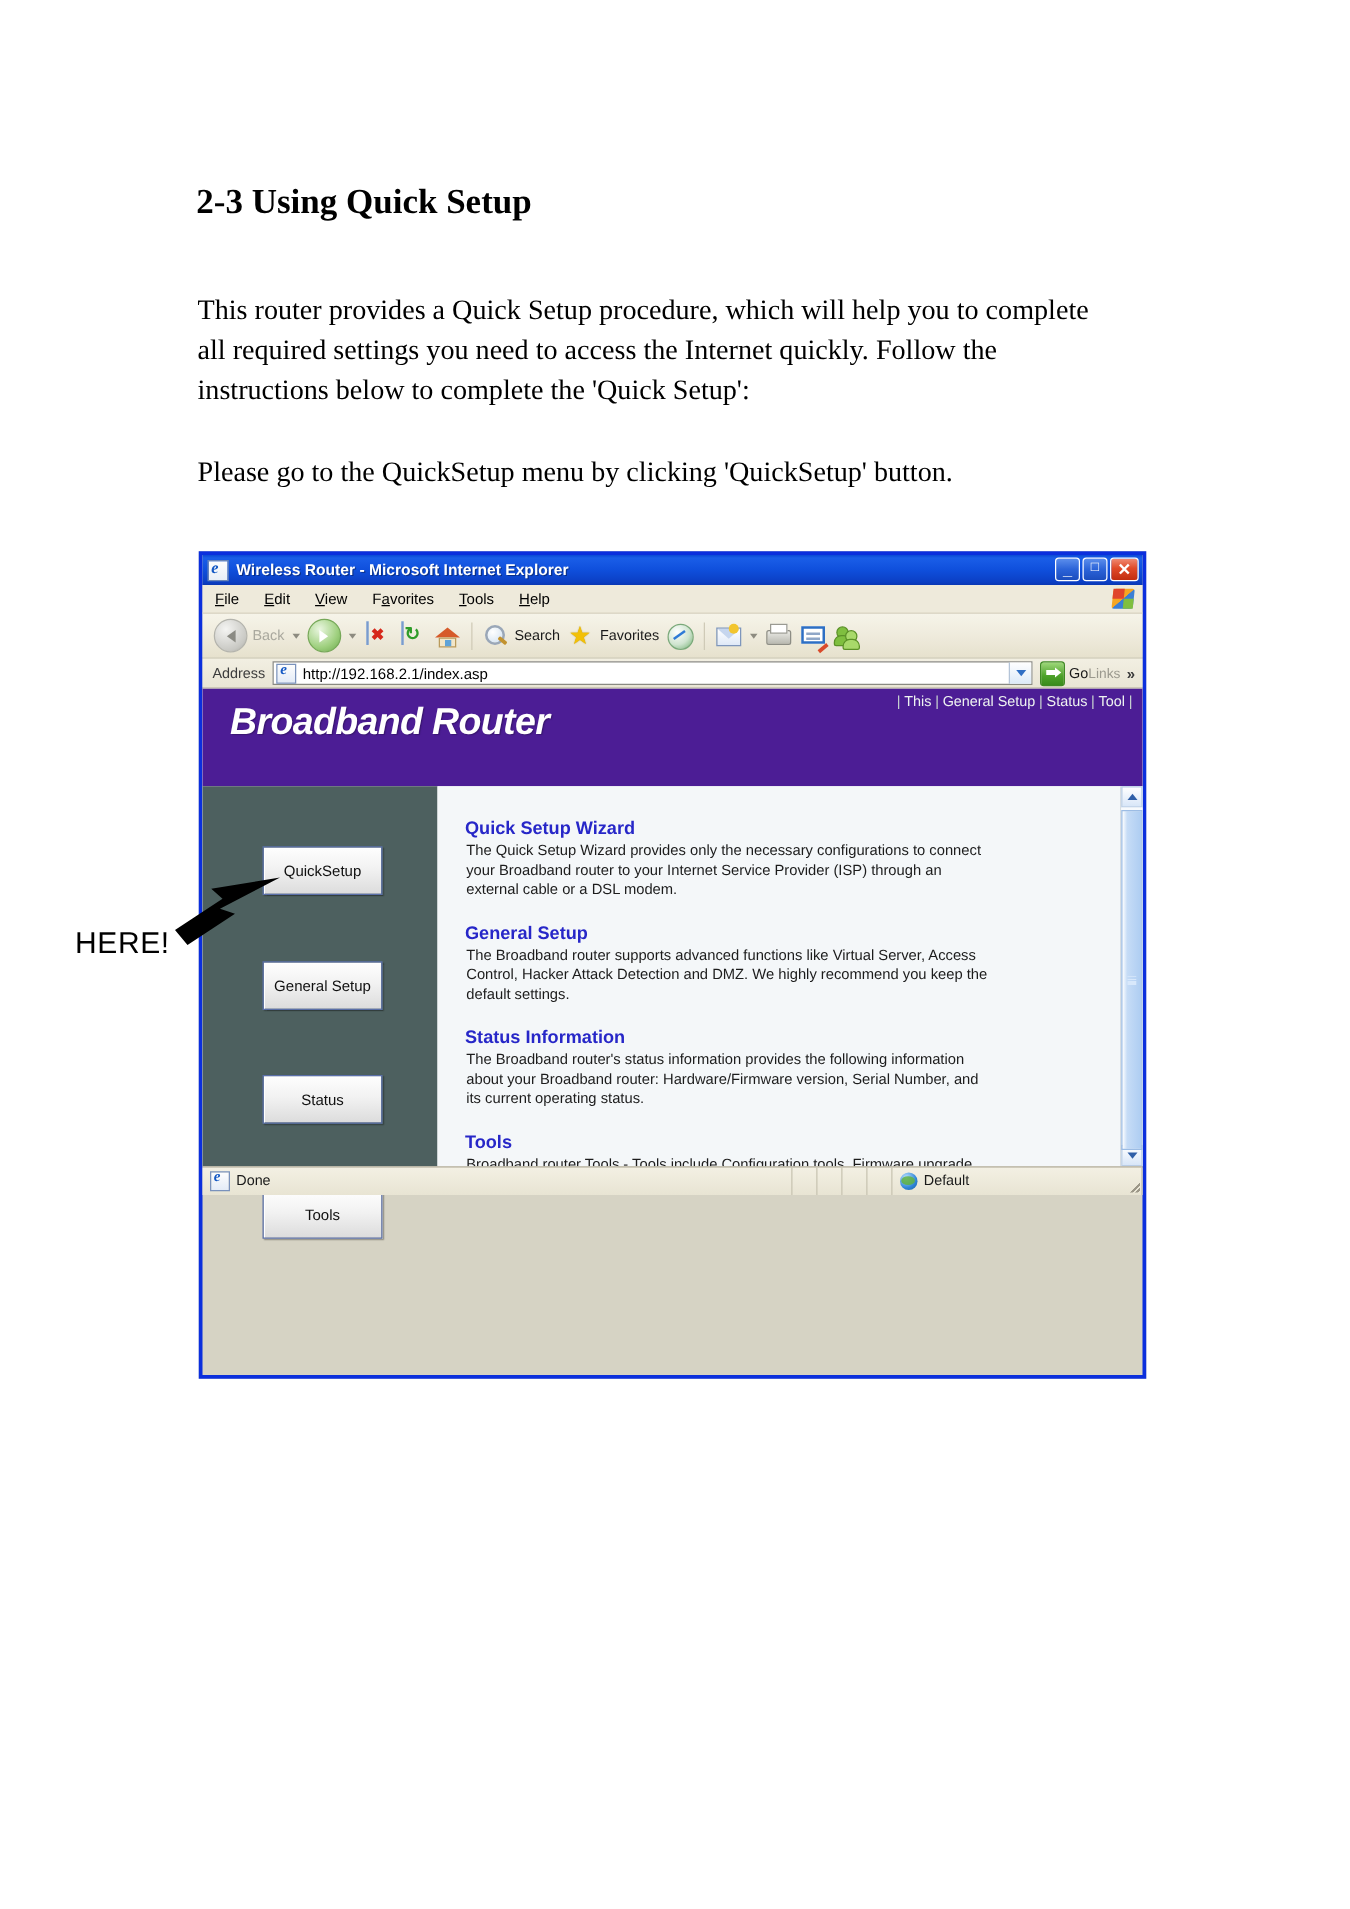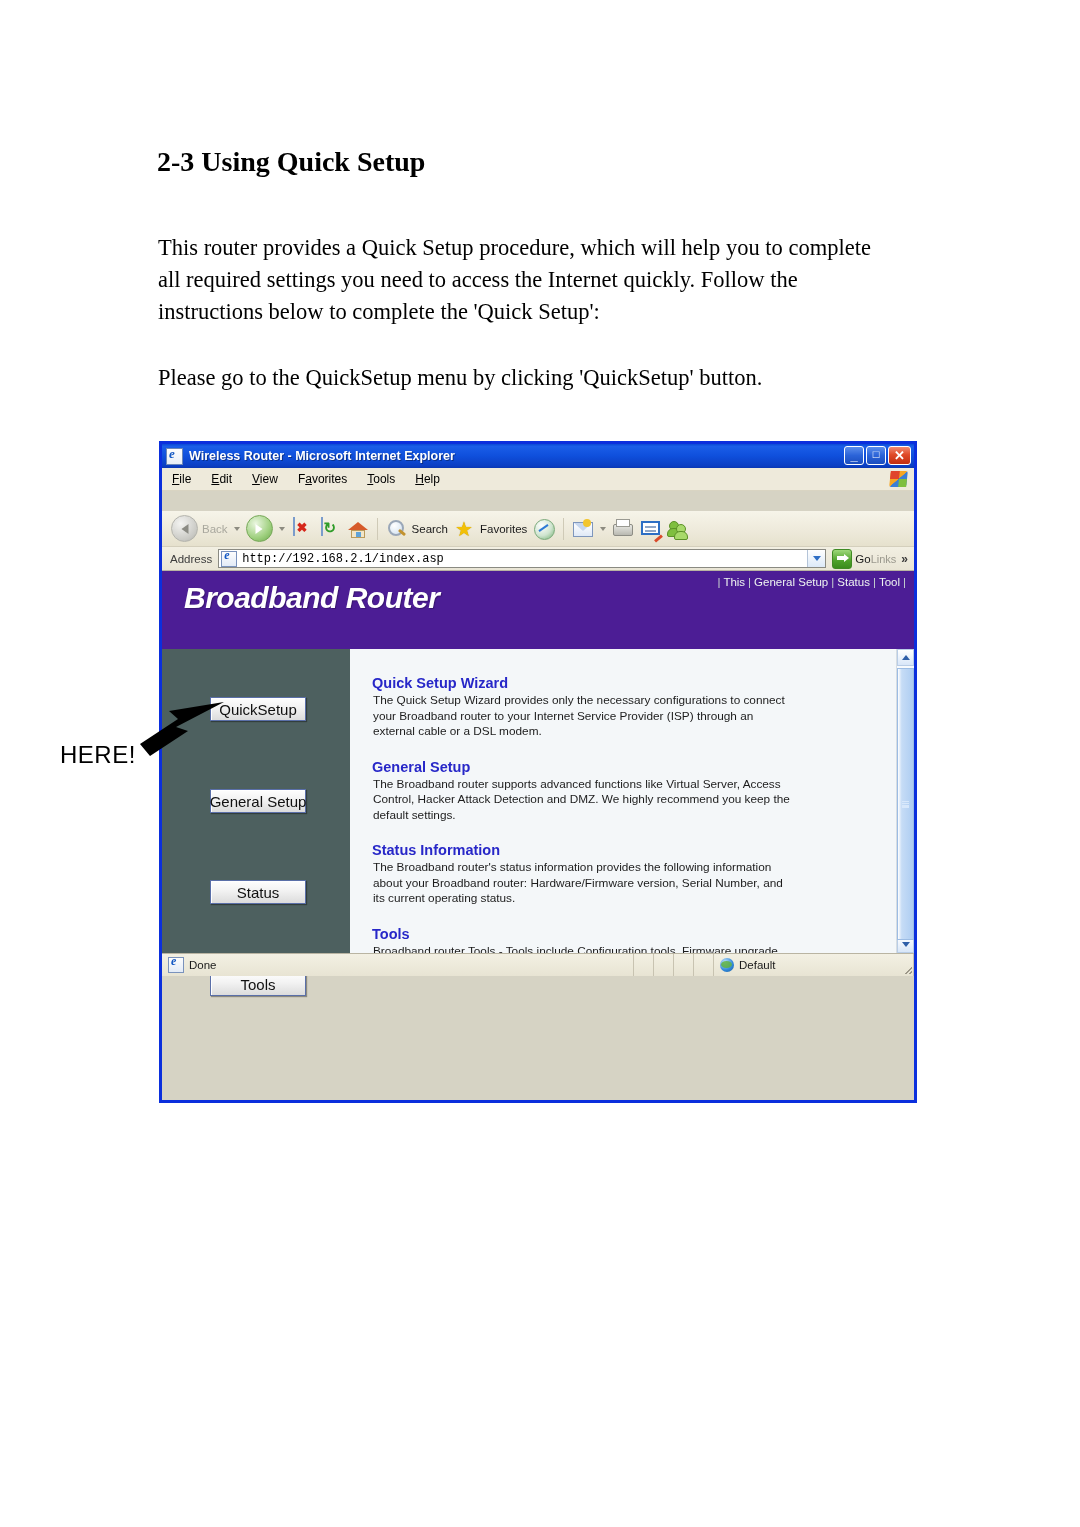--- a/index.html
+++ b/index.html
@@ -149,21 +149,20 @@
 
   
   .toolbar {
     height: 36px;
     background: linear-gradient(to bottom, #f6f4e9 0%, #eeeadb 55%, #e6e1cd 100%);
     border-bottom: 1px solid #d4cfbc;
     display: flex;
     align-items: center;
     padding-left: 6px;
     box-sizing: border-box;
-    margin-top: 20px;
   }
   .tb-btn {
     display: flex;
     align-items: center;
     height: 30px;
     padding: 0 3px;
     gap: 4px;
   }
   .tb-label { font-size: 11.5px; color: #1a1a1a; white-space: nowrap; }
   .tb-label.dim { color: #a9a89e; }
@@ -383,21 +382,21 @@
     content:"e";
     position:absolute; left:2px; top:-4px;
     font-family:"Liberation Serif", serif;
     font-style: italic; font-weight: bold;
     font-size: 12px; color:#1559c4;
   }
   .addr-url {
     font-size: 12px;
     color: #000;
     white-space: nowrap;
-    font-family: Liberation Mono, monospace;
+    font-family: Liberation Sans, sans-serif;
   }
   .addr-dd {
     width: 17px; height: 17px;
     background: linear-gradient(to bottom,#ffffff,#dce9f8);
     border-left: 1px solid #b4c4d8;
     display: flex; align-items: center; justify-content: center;
     position: absolute; right: 0; top: 0;
   }
   .chev {
     width: 0; height: 0;
@@ -479,29 +478,29 @@
   .sidebar {
     width: 188px;
     background: #4d605f;
     flex: 0 0 auto;
     position: relative;
   }
   .side-btn {
     position: absolute;
     left: 48px;
     width: 96px;
-    height: 24px;
+    height: 39px;
     background: linear-gradient(to bottom, #fefefe 0%, #f2f2f2 45%, #dcdcdc 100%);
     border: 1px solid #5a6fa8;
     box-shadow: inset 1px 1px 0 #ffffff, 1px 1px 1px rgba(0,0,0,0.35);
     display: flex;
     align-items: center;
     justify-content: center;
     font-family: "Liberation Sans", sans-serif;
-    font-size: 15px;
+    font-size: 12px;
     color: #101010;
     box-sizing: border-box;
     white-space: nowrap;
   }
   #btn-quicksetup { top: 48px; }
   #btn-generalsetup { top: 140px; }
   #btn-status { top: 231px; }
   #btn-tools { top: 323px; }
 
   .content {

